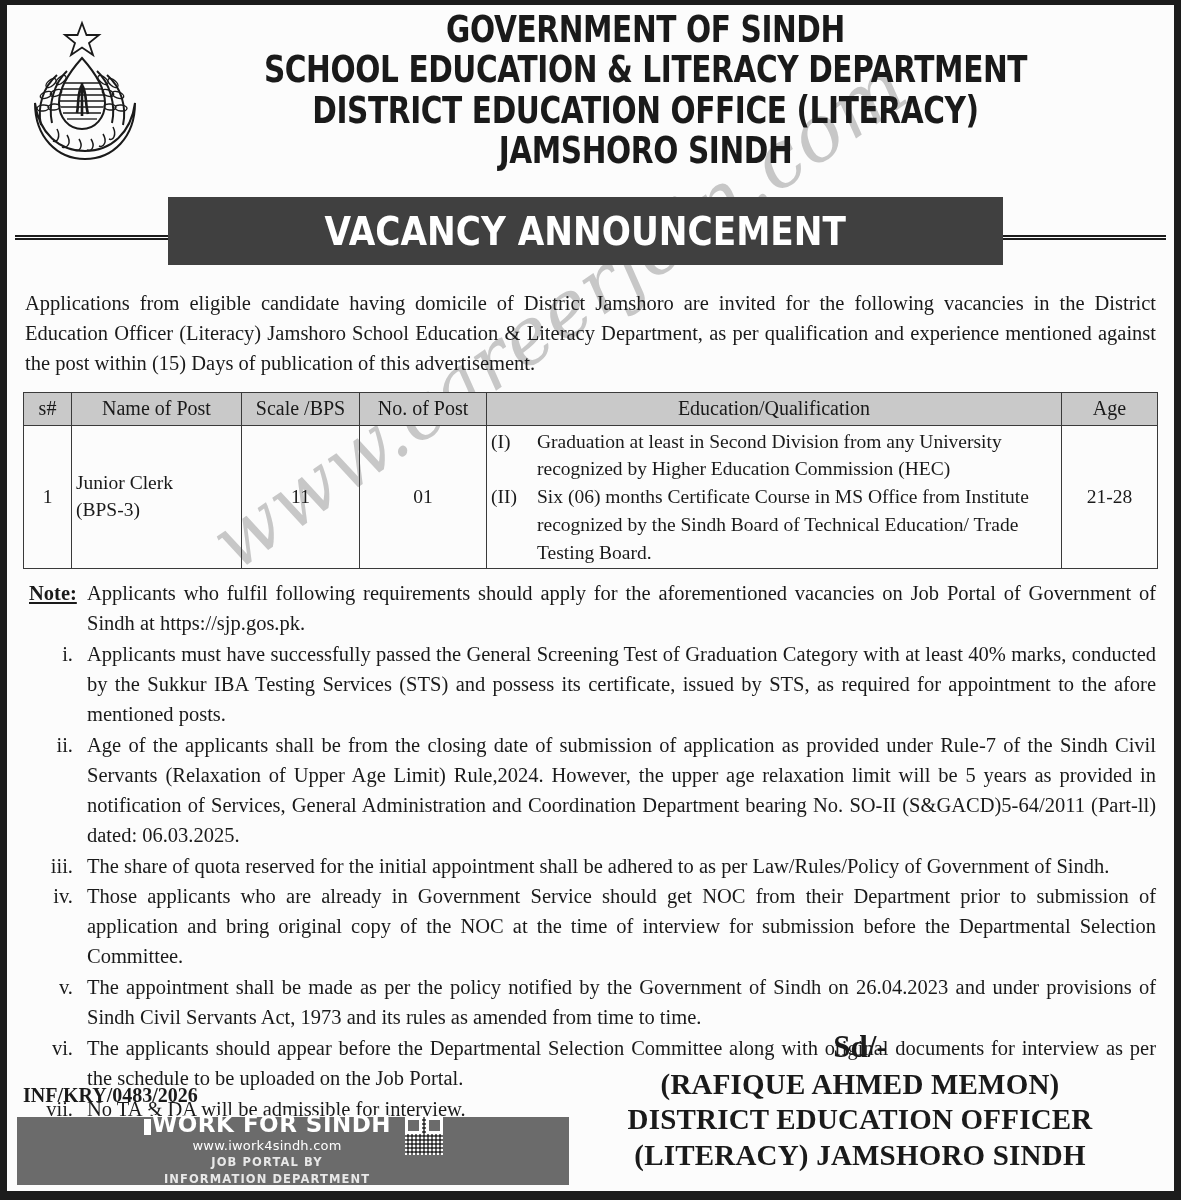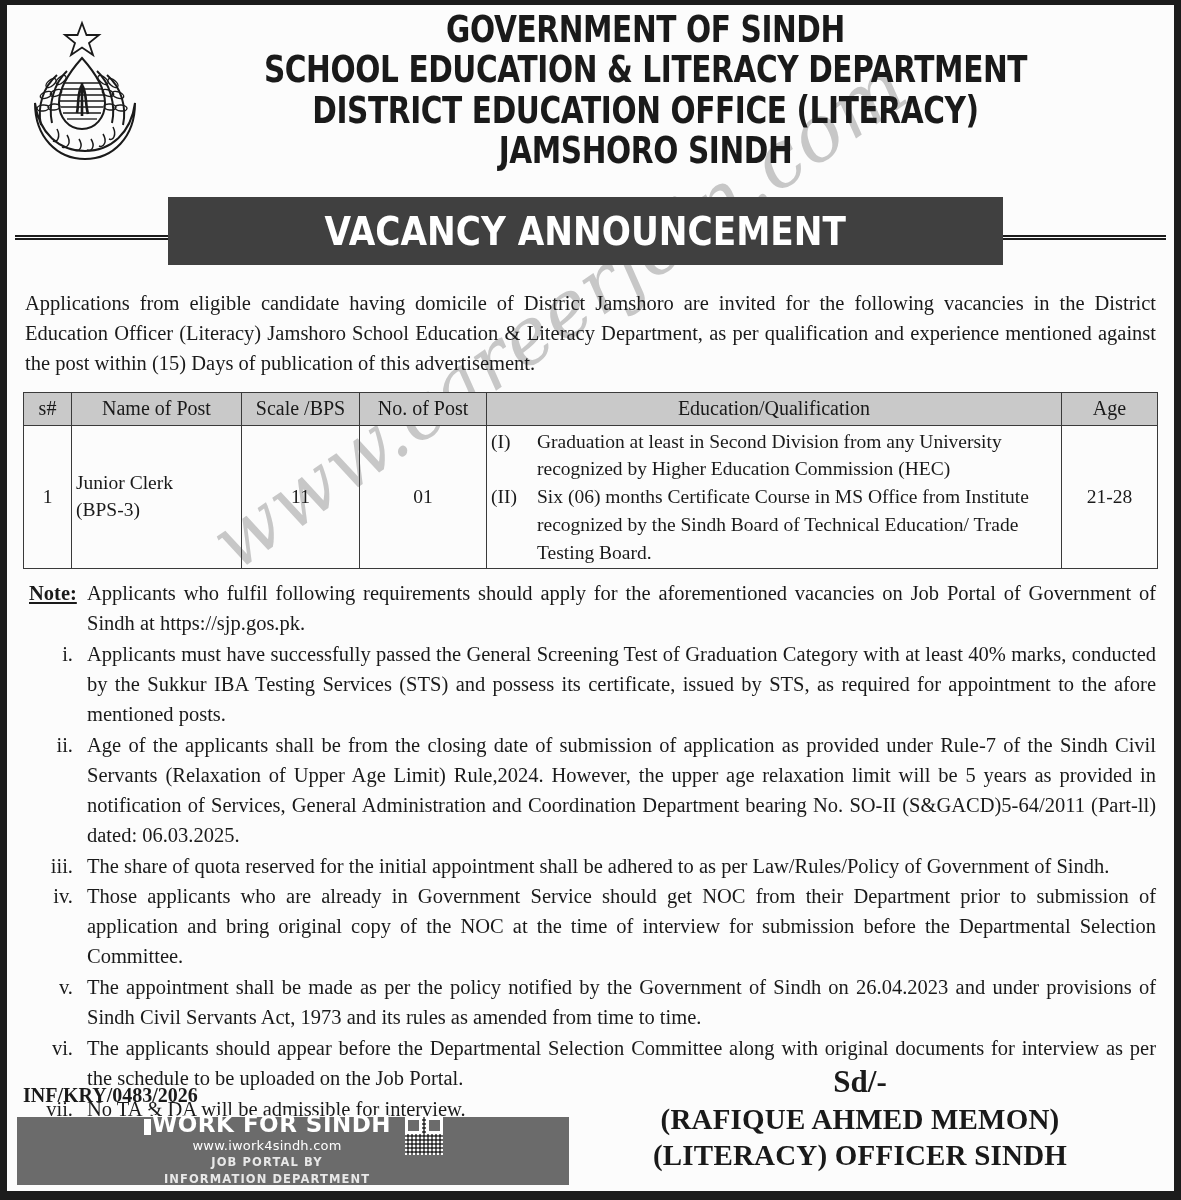--- a/index.html
+++ b/index.html
@@ -493,21 +493,22 @@
       </div>
       <div class="note-row">
         <div class="note-marker">vii.</div>
         <div class="note-body">No TA &amp; DA will be admissible for interview.</div>
       </div>
     </div>
 
     <div class="sig">
       <div class="sig-sd">Sd/-</div>
       <div class="sig-line">(RAFIQUE AHMED MEMON)</div>
-      <div class="sig-line">(LITERACY) OFFICER SINDH</div>
+      <div class="sig-line">DISTRICT EDUCATION OFFICER</div>
+      <div class="sig-line">(LITERACY) JAMSHORO SINDH</div>
     </div>
 
     <div class="inf">INF/KRY/0483/2026</div>
 
     <div class="portal-banner">
       <div class="pb-inner">
         <div class="pb-text">
           <div class="pb-title">
             <span class="pb-i"></span>
             <span>WORK FOR SINDH</span>

